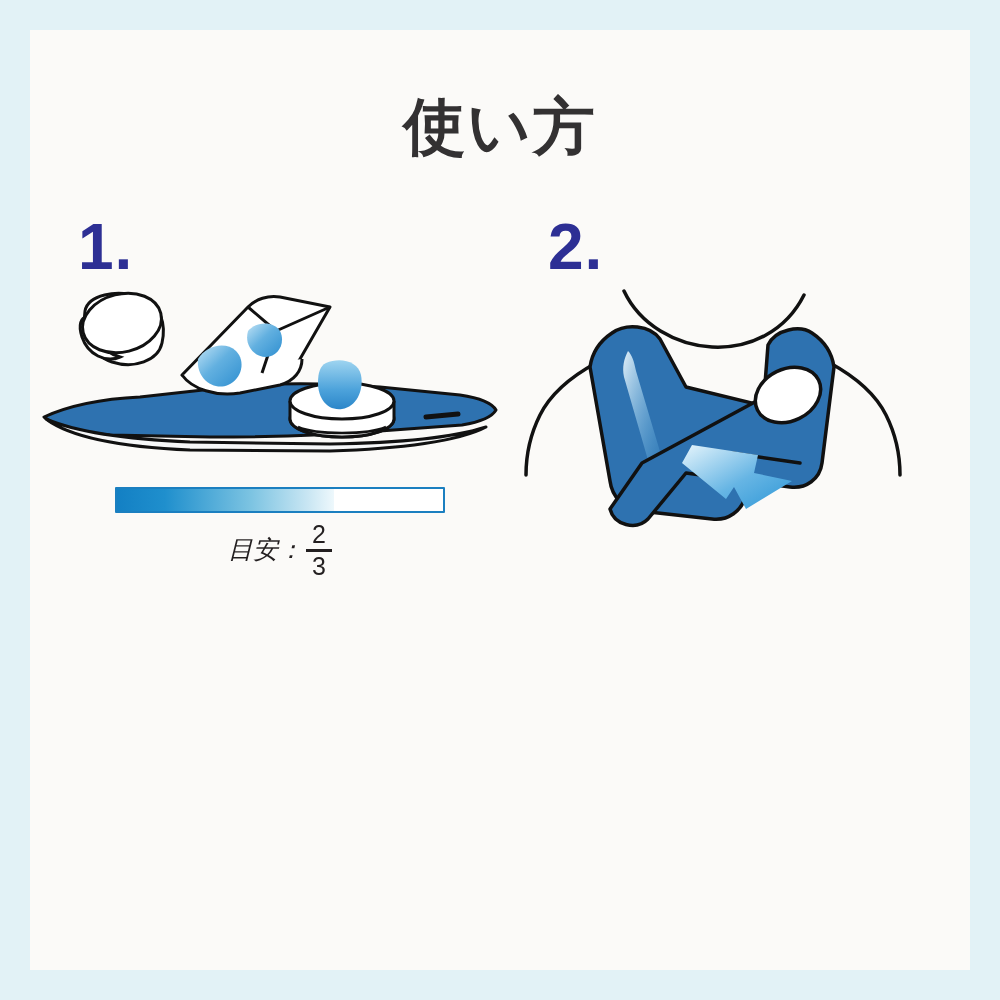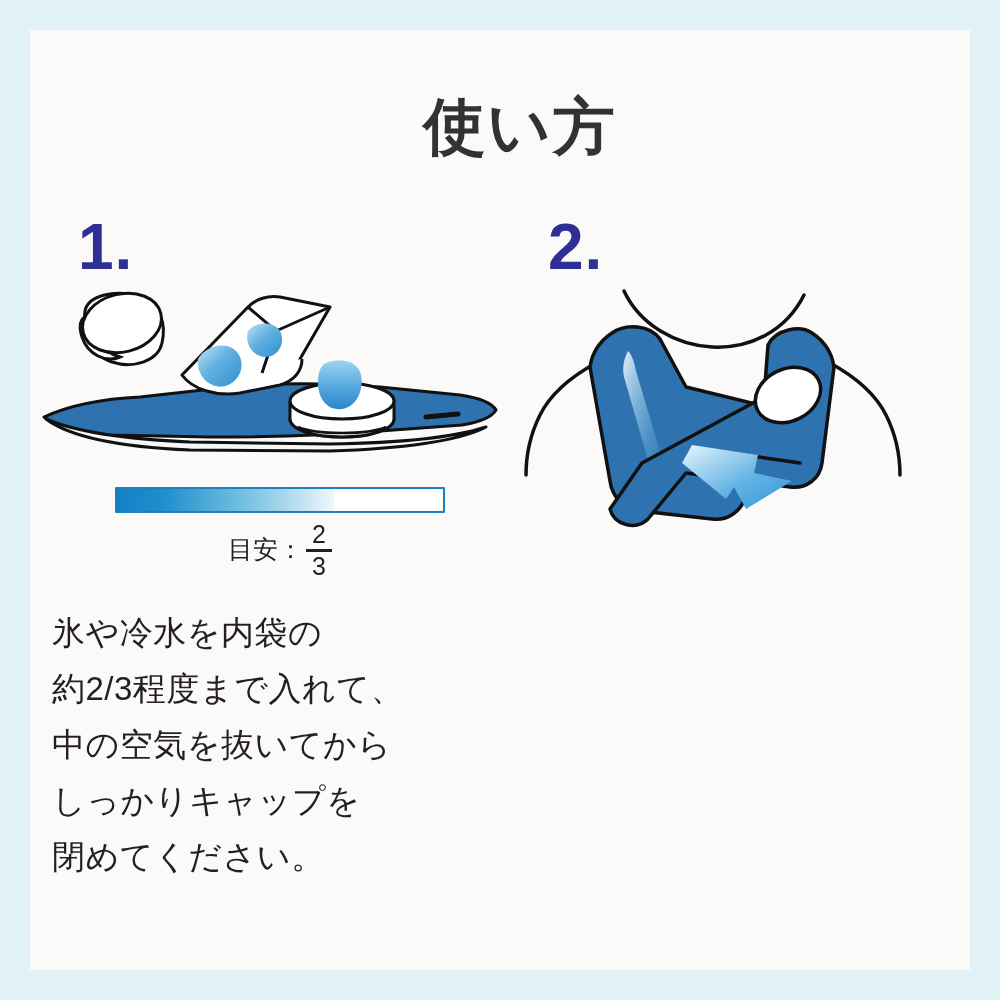--- a/index.html
+++ b/index.html
@@ -33,21 +33,20 @@
     position: absolute;
     left: 0;
     top: 66px;
     width: 940px;
     text-align: center;
     font-size: 62px;
     line-height: 1;
     font-weight: 700;
     color: #333132;
     letter-spacing: 2px;
-    margin-left: 20px;
   }
   .columns {
     position: absolute;
     left: 0;
     top: 185px;
     width: 940px;
     height: 740px;
   }
   .col {
     position: absolute;
@@ -107,21 +106,21 @@
     position: absolute;
     left: 85px;
     top: 34px;
     width: 330px;
     display: flex;
     align-items: center;
     justify-content: center;
     font-size: 25px;
     color: #231f20;
   }
-  .gauge-caption .label { letter-spacing: 0px; }
+  .gauge-caption .label { letter-spacing: 0px; font-style: italic; }
   .frac {
     display: inline-flex;
     flex-direction: column;
     align-items: center;
     line-height: 1;
     margin-left: 3px;
     position: relative;
     top: 1px;
   }
   .frac .num { font-size: 25px; }
@@ -226,27 +225,20 @@
           <div class="gauge-caption">
             <span class="label">目安：</span>
             <span class="frac">
               <span class="num">2</span>
               <span class="bar"></span>
               <span class="den">3</span>
             </span>
           </div>
         </div>
 
-        <div class="body-text">
-          <span class="ln">氷や冷水を内袋の</span>
-          <span class="ln">約2/3程度まで入れて、</span>
-          <span class="ln">中の空気を抜いてから</span>
-          <span class="ln">しっかりキャップを</span>
-          <span class="ln">閉めてください。</span>
-        </div>
       </div>
 
       <div class="col col-2">
 
         <div class="step-number">2.</div>
 
         <div class="figure">
           <svg width="470" height="300" viewBox="0 0 470 300">
             <defs>
               <linearGradient id="shine1" x1="0" y1="0" x2="1" y2="1">

